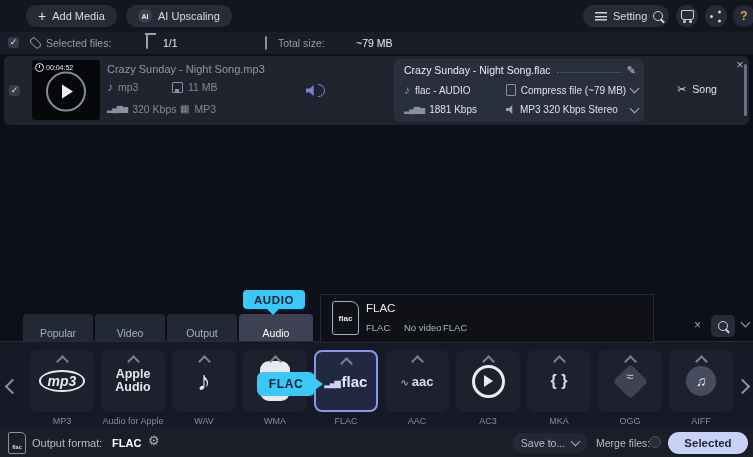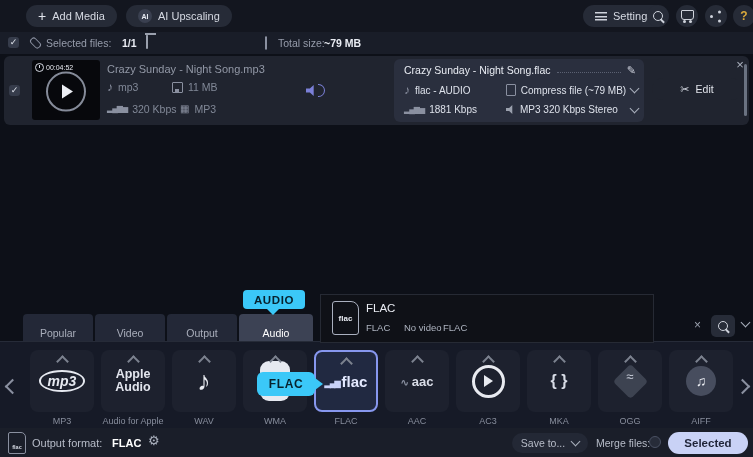--- a/index.html
+++ b/index.html
@@ -35,21 +35,21 @@
   
   .selbar{position:absolute;left:0;top:32px;width:753px;height:22px;background:#191d28;font-size:10.5px;}
   .chk{width:11px;height:11px;border-radius:3px;background:#363c4b;color:#e2e6ee;font-size:9px;
         line-height:11px;text-align:center;}
   .chk::after{content:"✓";}
   .icon-clip{width:5px;height:10px;border:1.2px solid #8a90a0;border-radius:3px;transform:rotate(-45deg);}
   .icon-trash{width:8px;height:9px;border:1.2px solid #9aa0ad;border-radius:1px 1px 2px 2px;position:relative;margin-top:3px;}
   .icon-trash::before{content:"";position:absolute;left:-2px;top:-3px;width:11px;height:1.5px;background:#9aa0ad;}
   .icon-doc{width:8px;height:10px;border:1.2px solid #8a90a0;border-radius:1px;position:relative;}
   .muted{color:#969cab;}
-  .bright{color:#e9ecf3;font-weight:bold;}
+  .bright{color:#e9ecf3;font-weight:normal;margin-left:41px;}
 
   
   .filerow{position:absolute;left:4px;top:56px;width:745px;height:69px;background:#20242f;border-radius:6px;}
   .thumb{position:absolute;left:28px;top:4px;width:68px;height:60px;background:#07080c;border-radius:3px;}
   .timestamp{position:absolute;left:3px;top:3px;display:flex;align-items:center;gap:2px;
         font-size:7px;color:#e8eaf0;}
   .icon-clock{width:7px;height:7px;border:1px solid #d5d9e2;border-radius:50%;position:relative;}
   .icon-clock::after{content:"";position:absolute;left:2.5px;top:1px;width:1px;height:2.5px;background:#d5d9e2;}
   .play-btn{position:absolute;left:50%;top:50%;transform:translate(-50%,-46%);width:36px;height:36px;
         border:2px solid #858b99;border-radius:50%;display:flex;align-items:center;justify-content:center;}
@@ -196,21 +196,21 @@
   </div>
 
   <div class="selbar">
     <span class="chk abs" style="left:8px;top:5px;"></span>
     <span class="icon-clip abs" style="left:32px;top:5px;"></span>
     <span class="abs muted" style="left:46px;top:5px;">Selected files:</span>
     <span class="abs bright" style="left:122px;top:5px;">1/1</span>
     <span class="icon-trash abs" style="left:146px;top:4px;"></span>
     <span class="icon-doc abs" style="left:263px;top:5px;"></span>
     <span class="abs muted" style="left:278px;top:5px;">Total size:</span>
-    <span class="abs bright" style="left:324px;top:5px;">~79 MB</span>
+    <span class="abs bright" style="left:315px;top:5px;">~79 MB</span>
   </div>
 
   <div class="filerow">
     <span class="chk abs" style="left:5px;top:29px;"></span>
     <div class="thumb">
       <div class="timestamp">
         <span class="icon-clock"></span>
         <span>00:04:52</span>
       </div>
       <div class="play-btn"></div>
@@ -258,21 +258,21 @@
       </div>
       <div class="outrow" style="left:112px;top:45px;right:6px;">
         <span class="icon-speaker"></span>
         <span>MP3 320 Kbps Stereo</span>
         <span class="chev-down" style="margin-left:auto;"></span>
       </div>
     </div>
 
     <div class="edit-btn">
       <span class="icon-scissors">✂</span>
-      <span>Edit</span>
+      <span>Song</span>
     </div>
     <div class="close-x">×</div>
     <div class="vscroll"></div>
   </div>
 
   <div class="callout audio-callout abs">AUDIO</div>
 
   <div class="tabs">
       <div class="tab">
       <span>Popular</span>

